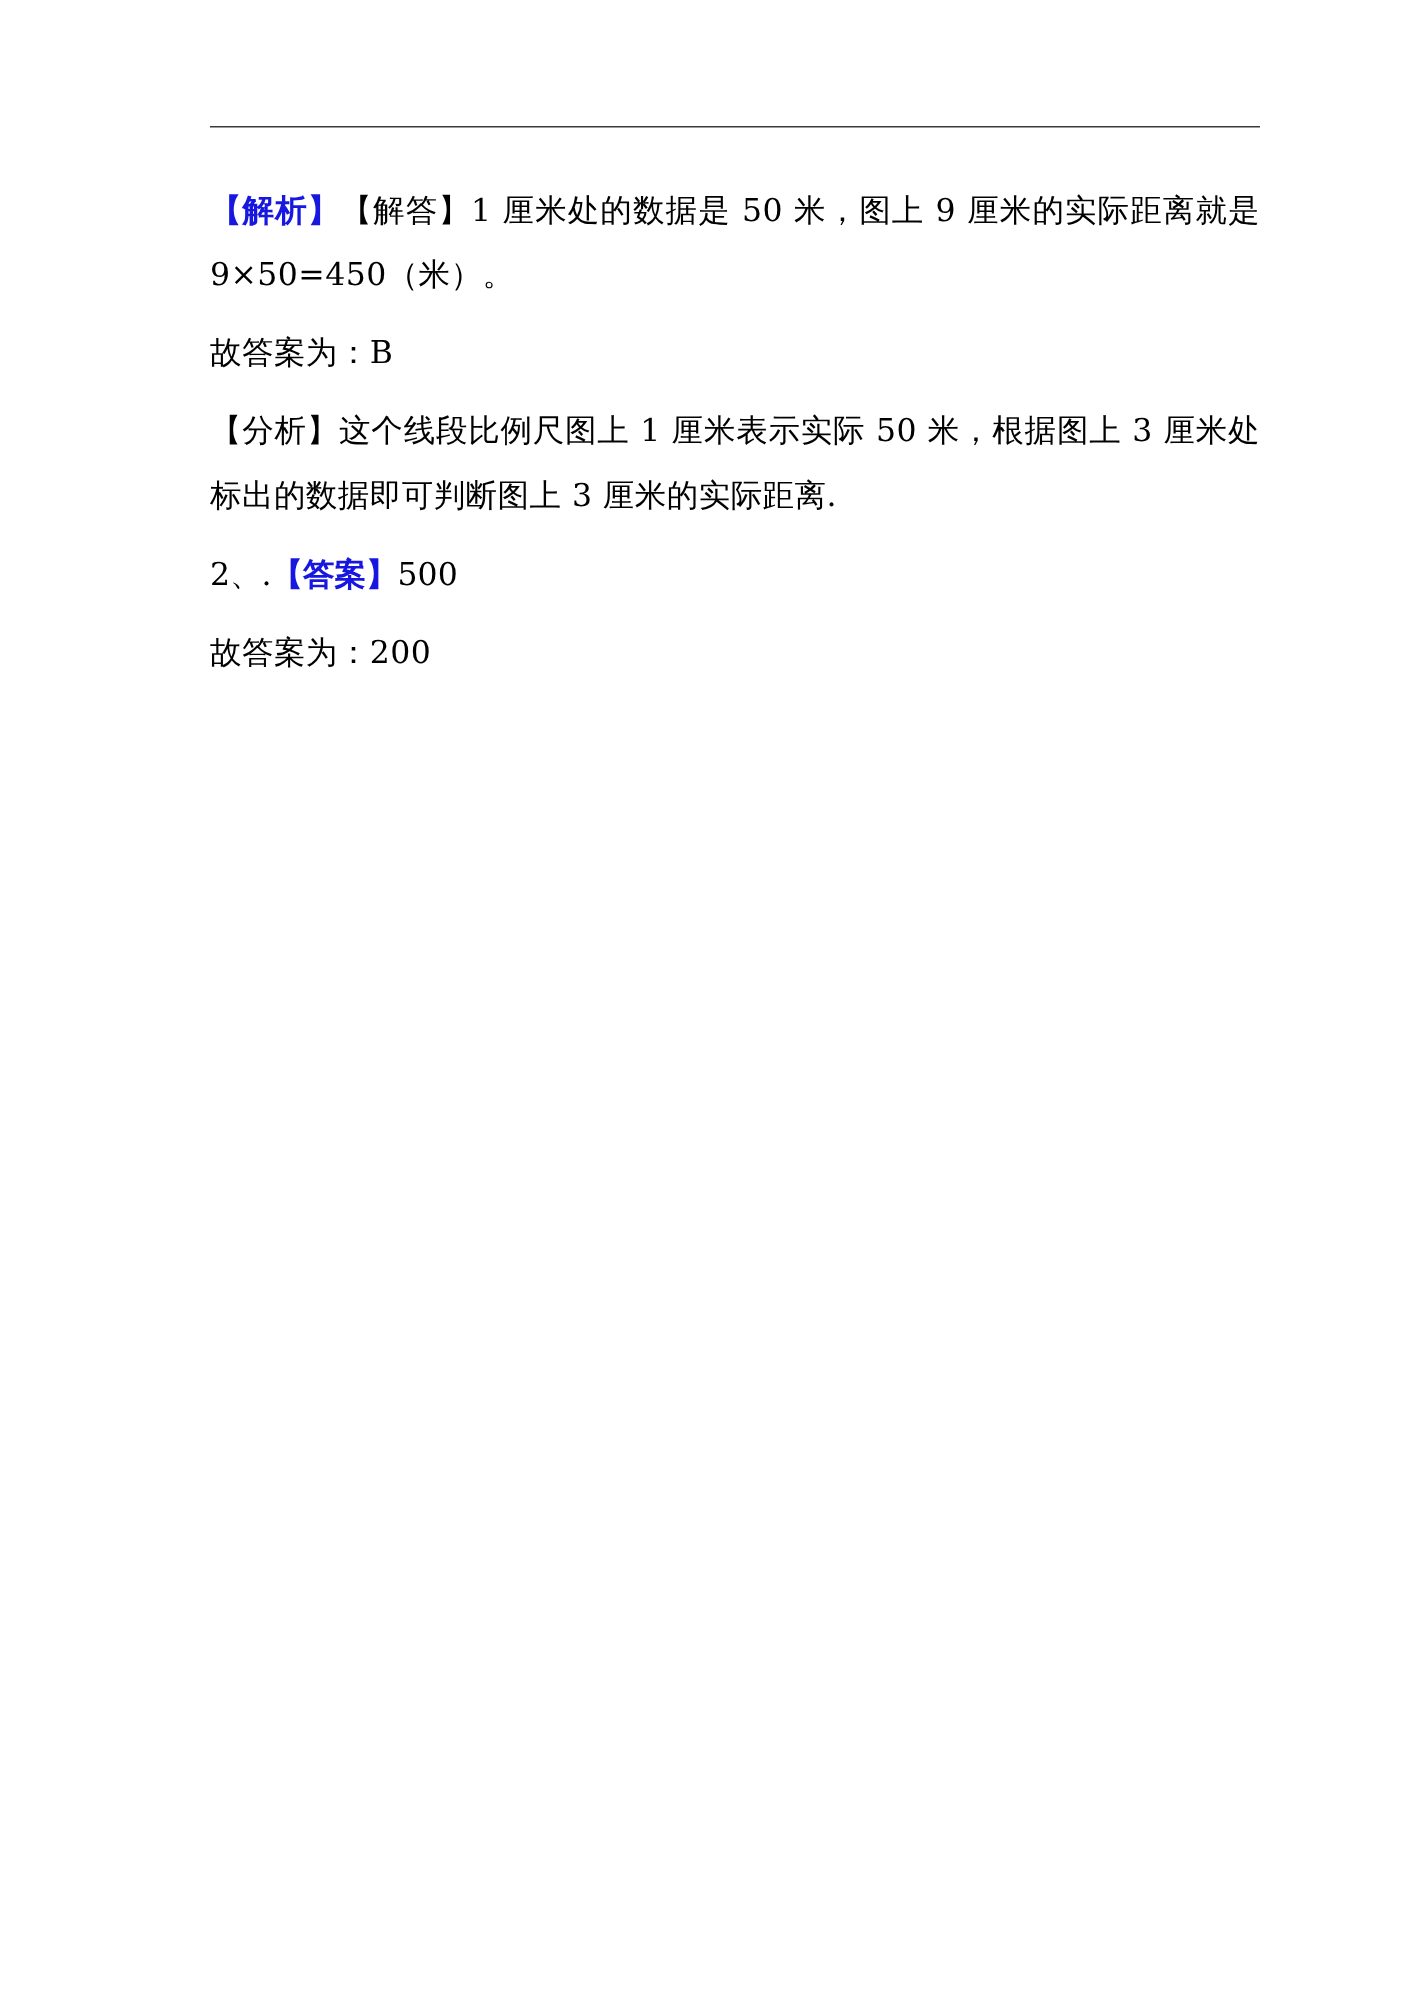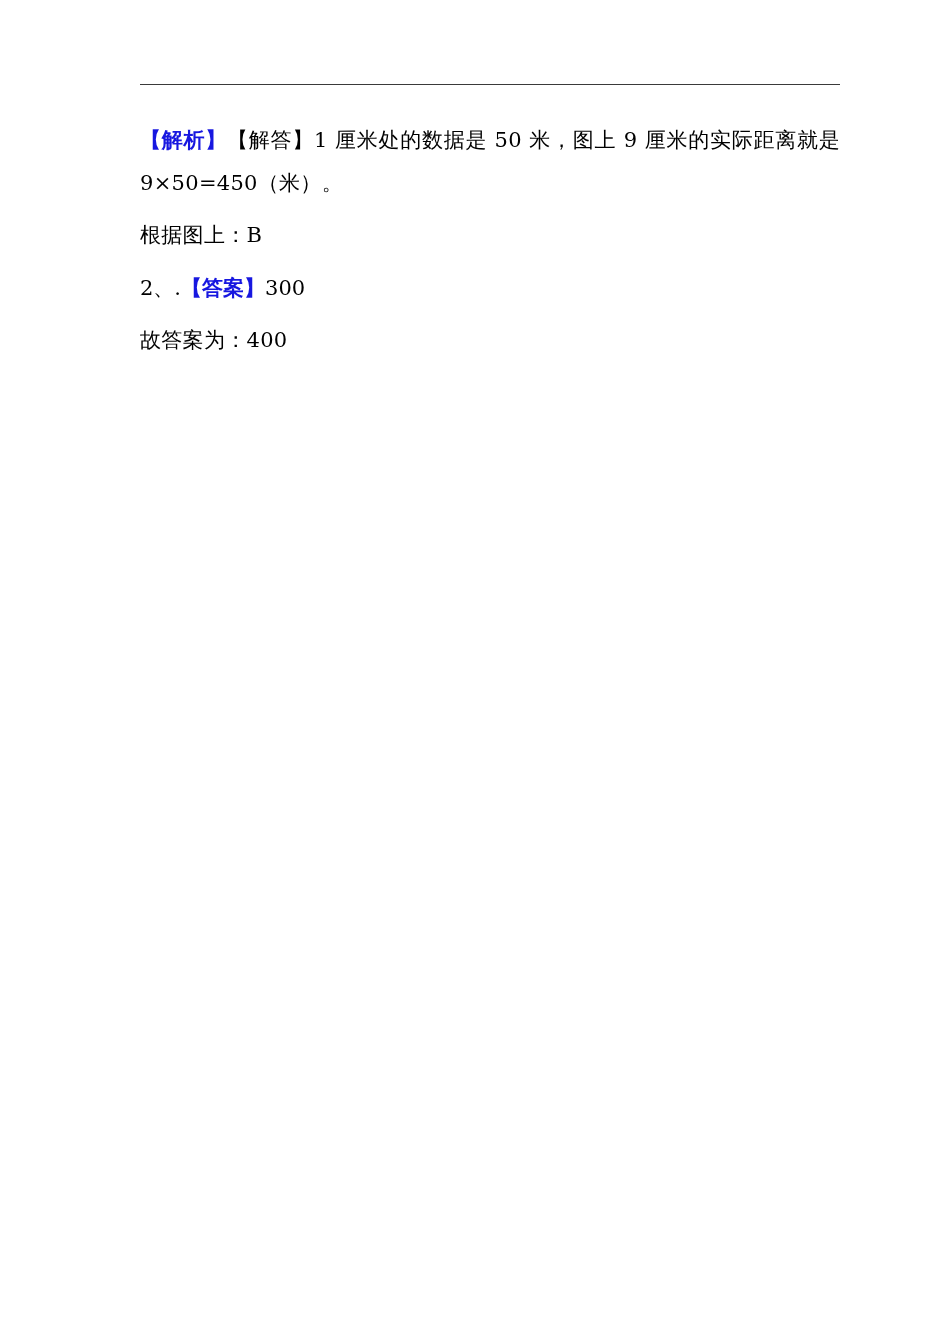--- a/index.html
+++ b/index.html
@@ -67,28 +67,31 @@
 
   <div class="top-rule"></div>
 
   <div class="content">
 
     <p class="para kai">
       <span class="blue">【解析】</span><span>【解答】</span><span>1 厘米处的数据是 50 米，图上 9 厘米的实际距离就是 9×50=450（米）。</span>
     </p>
 
     <p class="para kai">
-      <span>根据图上：B</span>
+      <span>故答案为：B</span>
     </p>
 
+    <p class="para kai">
+      <span>【分析】</span><span>这个线段比例尺图上 1 厘米表示实际 50 米，根据图上 3 厘米处标出的数据即可判断图上 3 厘米的实际距离.</span>
+    </p>
 
     <p class="item-line kai">
-      <span>2、.</span><span class="blue">【答案】</span><span>300</span>
+      <span>2、.</span><span class="blue">【答案】</span><span>500</span>
     </p>
 
 
     <p class="para kai">
-      <span>故答案为：400</span>
+      <span>故答案为：200</span>
     </p>
 
 
   </div>
 </div>
 
 </body></html>

